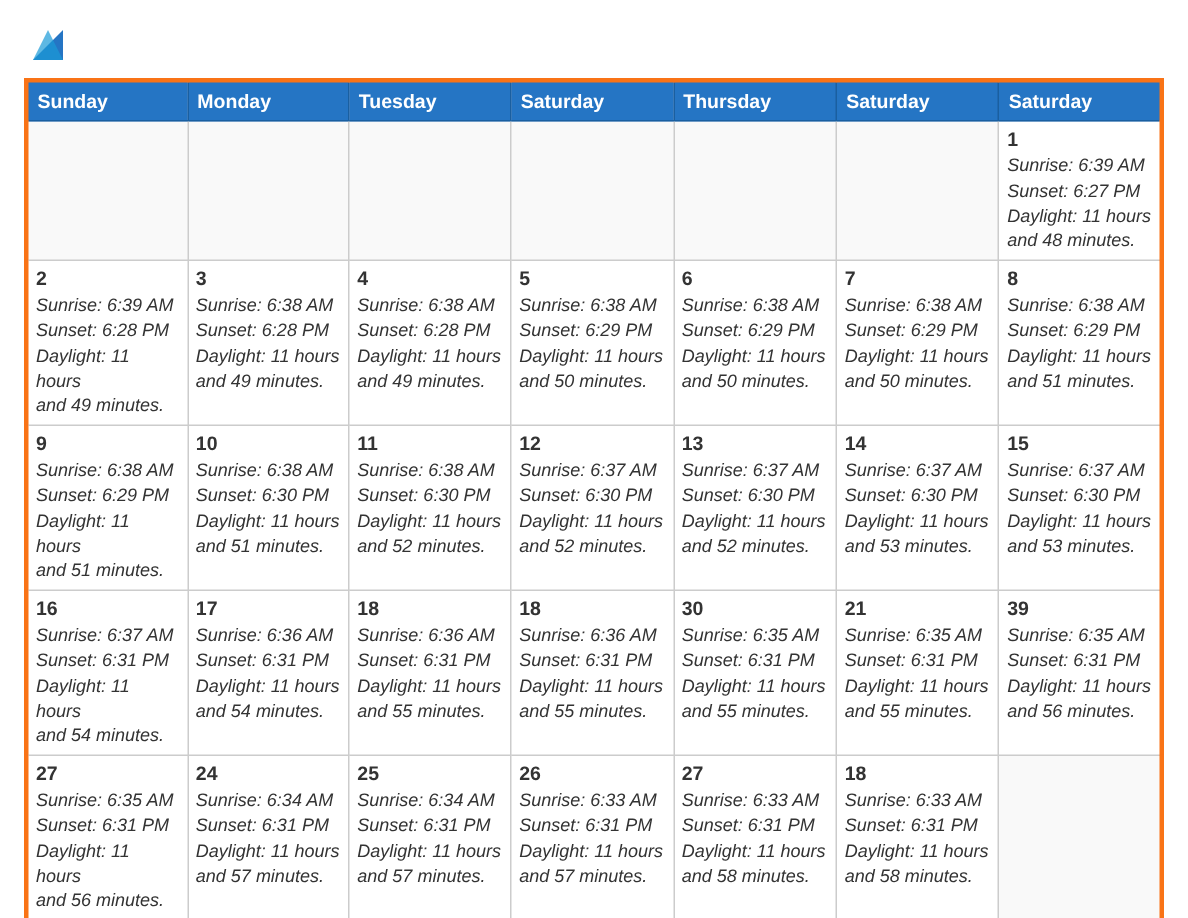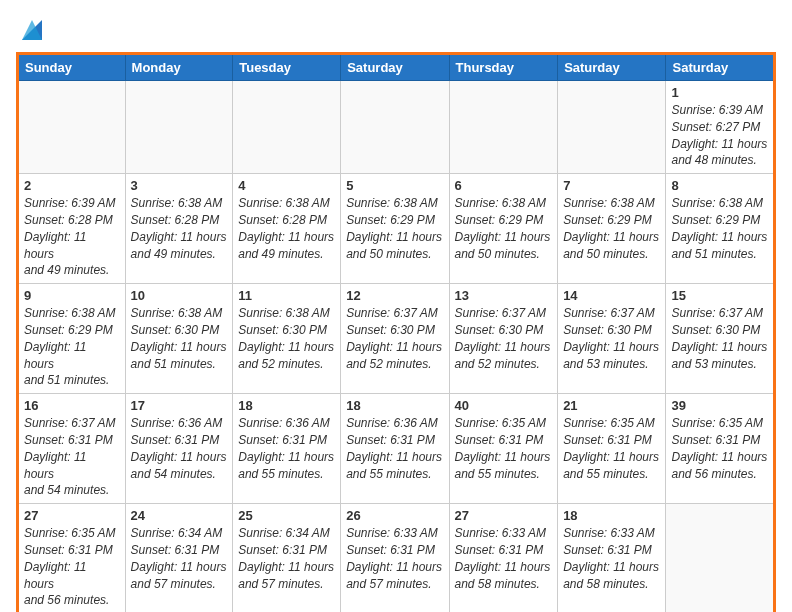--- a/index.html
+++ b/index.html
@@ -274,21 +274,21 @@
 and 55 minutes.</div>
           </td>
           <td>
             <span class="day-num">18</span>
             <div class="day-info" style="white-space: pre-line;">Sunrise: 6:36 AM
 Sunset: 6:31 PM
 Daylight: 11 hours
 and 55 minutes.</div>
           </td>
           <td>
-            <span class="day-num">40</span>
+            <span class="day-num">30</span>
             <div class="day-info" style="white-space: pre-line;">Sunrise: 6:35 AM
 Sunset: 6:31 PM
 Daylight: 11 hours
 and 55 minutes.</div>
           </td>
           <td>
             <span class="day-num">21</span>
             <div class="day-info" style="white-space: pre-line;">Sunrise: 6:35 AM
 Sunset: 6:31 PM
 Daylight: 11 hours

